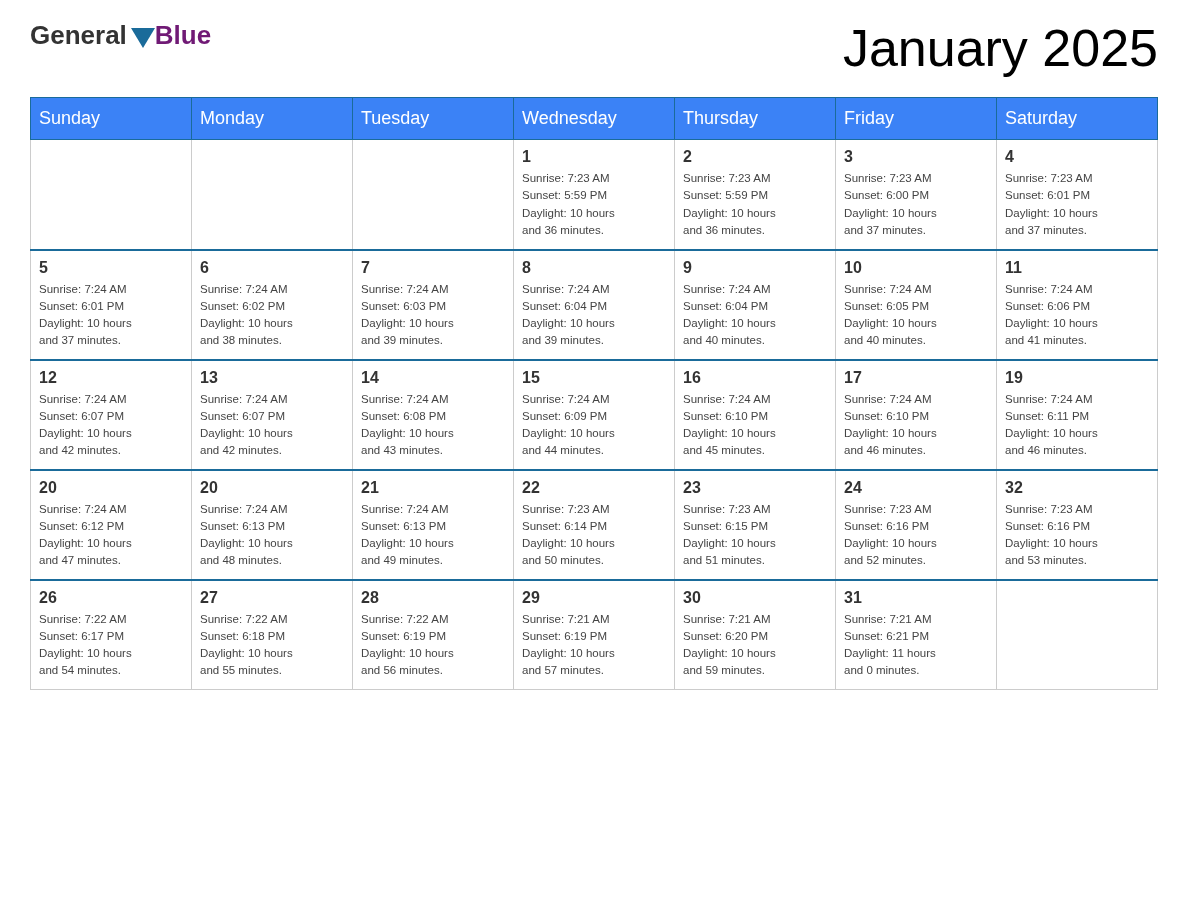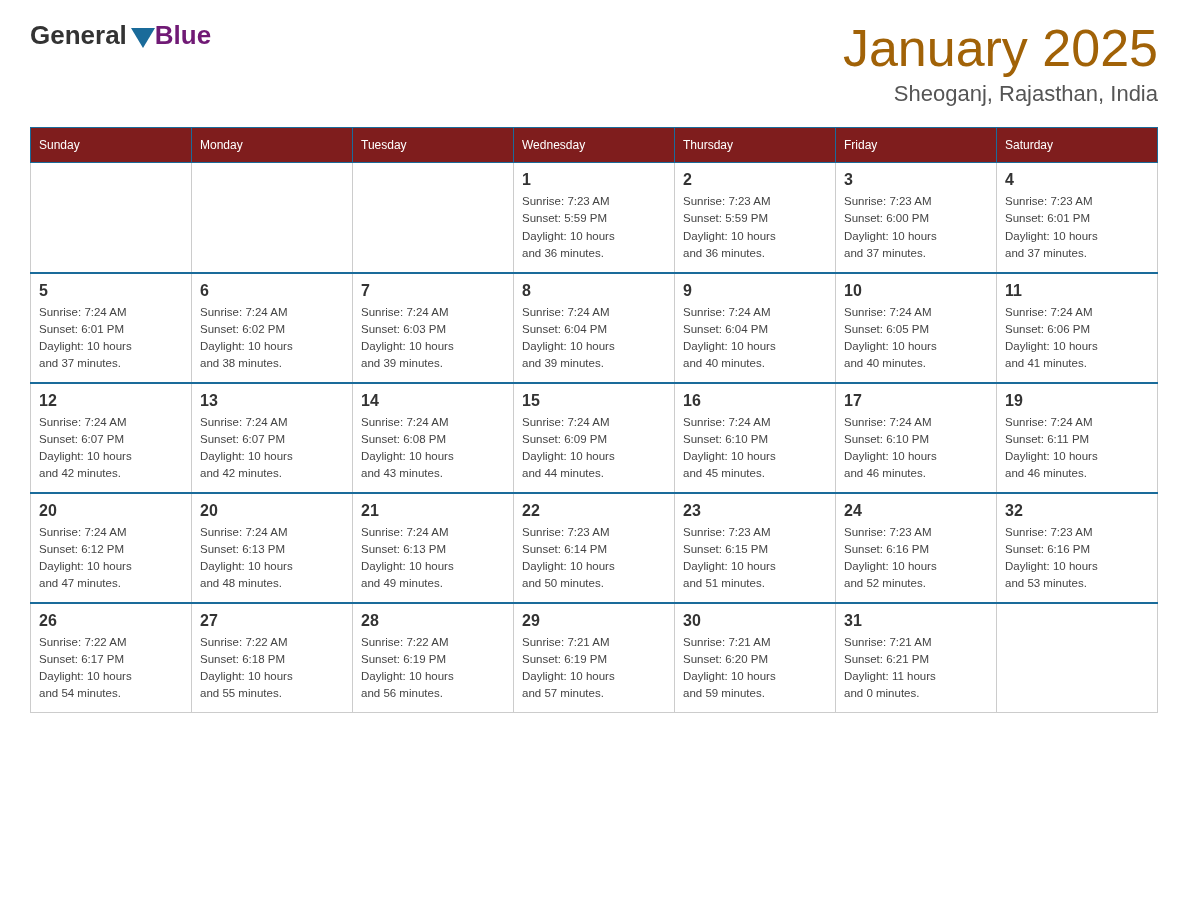--- a/index.html
+++ b/index.html
@@ -44,39 +44,39 @@
       font-size: 26px;
       font-weight: bold;
       color: #701a75;
     }
     .title-section {
       text-align: right;
     }
     .main-title {
       font-size: 52px;
       font-weight: normal;
-      color: #a16207;
+      color: #000000;
       line-height: 1.1;
     }
     .subtitle {
       font-size: 22px;
       color: #555;
       margin-top: 4px;
     }
     .calendar {
       width: 100%;
       border-collapse: collapse;
       border: 1px solid #ccc;
     }
     .calendar th {
-      background-color: #7f1d1d;
+      background-color: #3b82f6;
       color: #fff;
       padding: 10px 8px;
       text-align: left;
-      font-size: 12px;
+      font-size: 18px;
       font-weight: normal;
       border: 1px solid #1a6b9a;
     }
     .calendar td {
       vertical-align: top;
       padding: 8px;
       border: 1px solid #ccc;
       width: 14.28%;
       min-height: 110px;
       height: 110px;
@@ -106,21 +106,20 @@
 <div class="header">
   <div class="logo">
     <div class="logo-top">
       <span class="logo-text-general">General</span>
       <div class="logo-triangle"></div>
     </div>
     <span class="logo-text-blue">Blue</span>
   </div>
   <div class="title-section">
     <div class="main-title">January 2025</div>
-    <div class="subtitle">Sheoganj, Rajasthan, India</div>
   </div>
 </div>
 
 <table class="calendar">
   <thead>
     <tr>
     <th>Sunday</th>
         <th>Monday</th>
         <th>Tuesday</th>
         <th>Wednesday</th>

